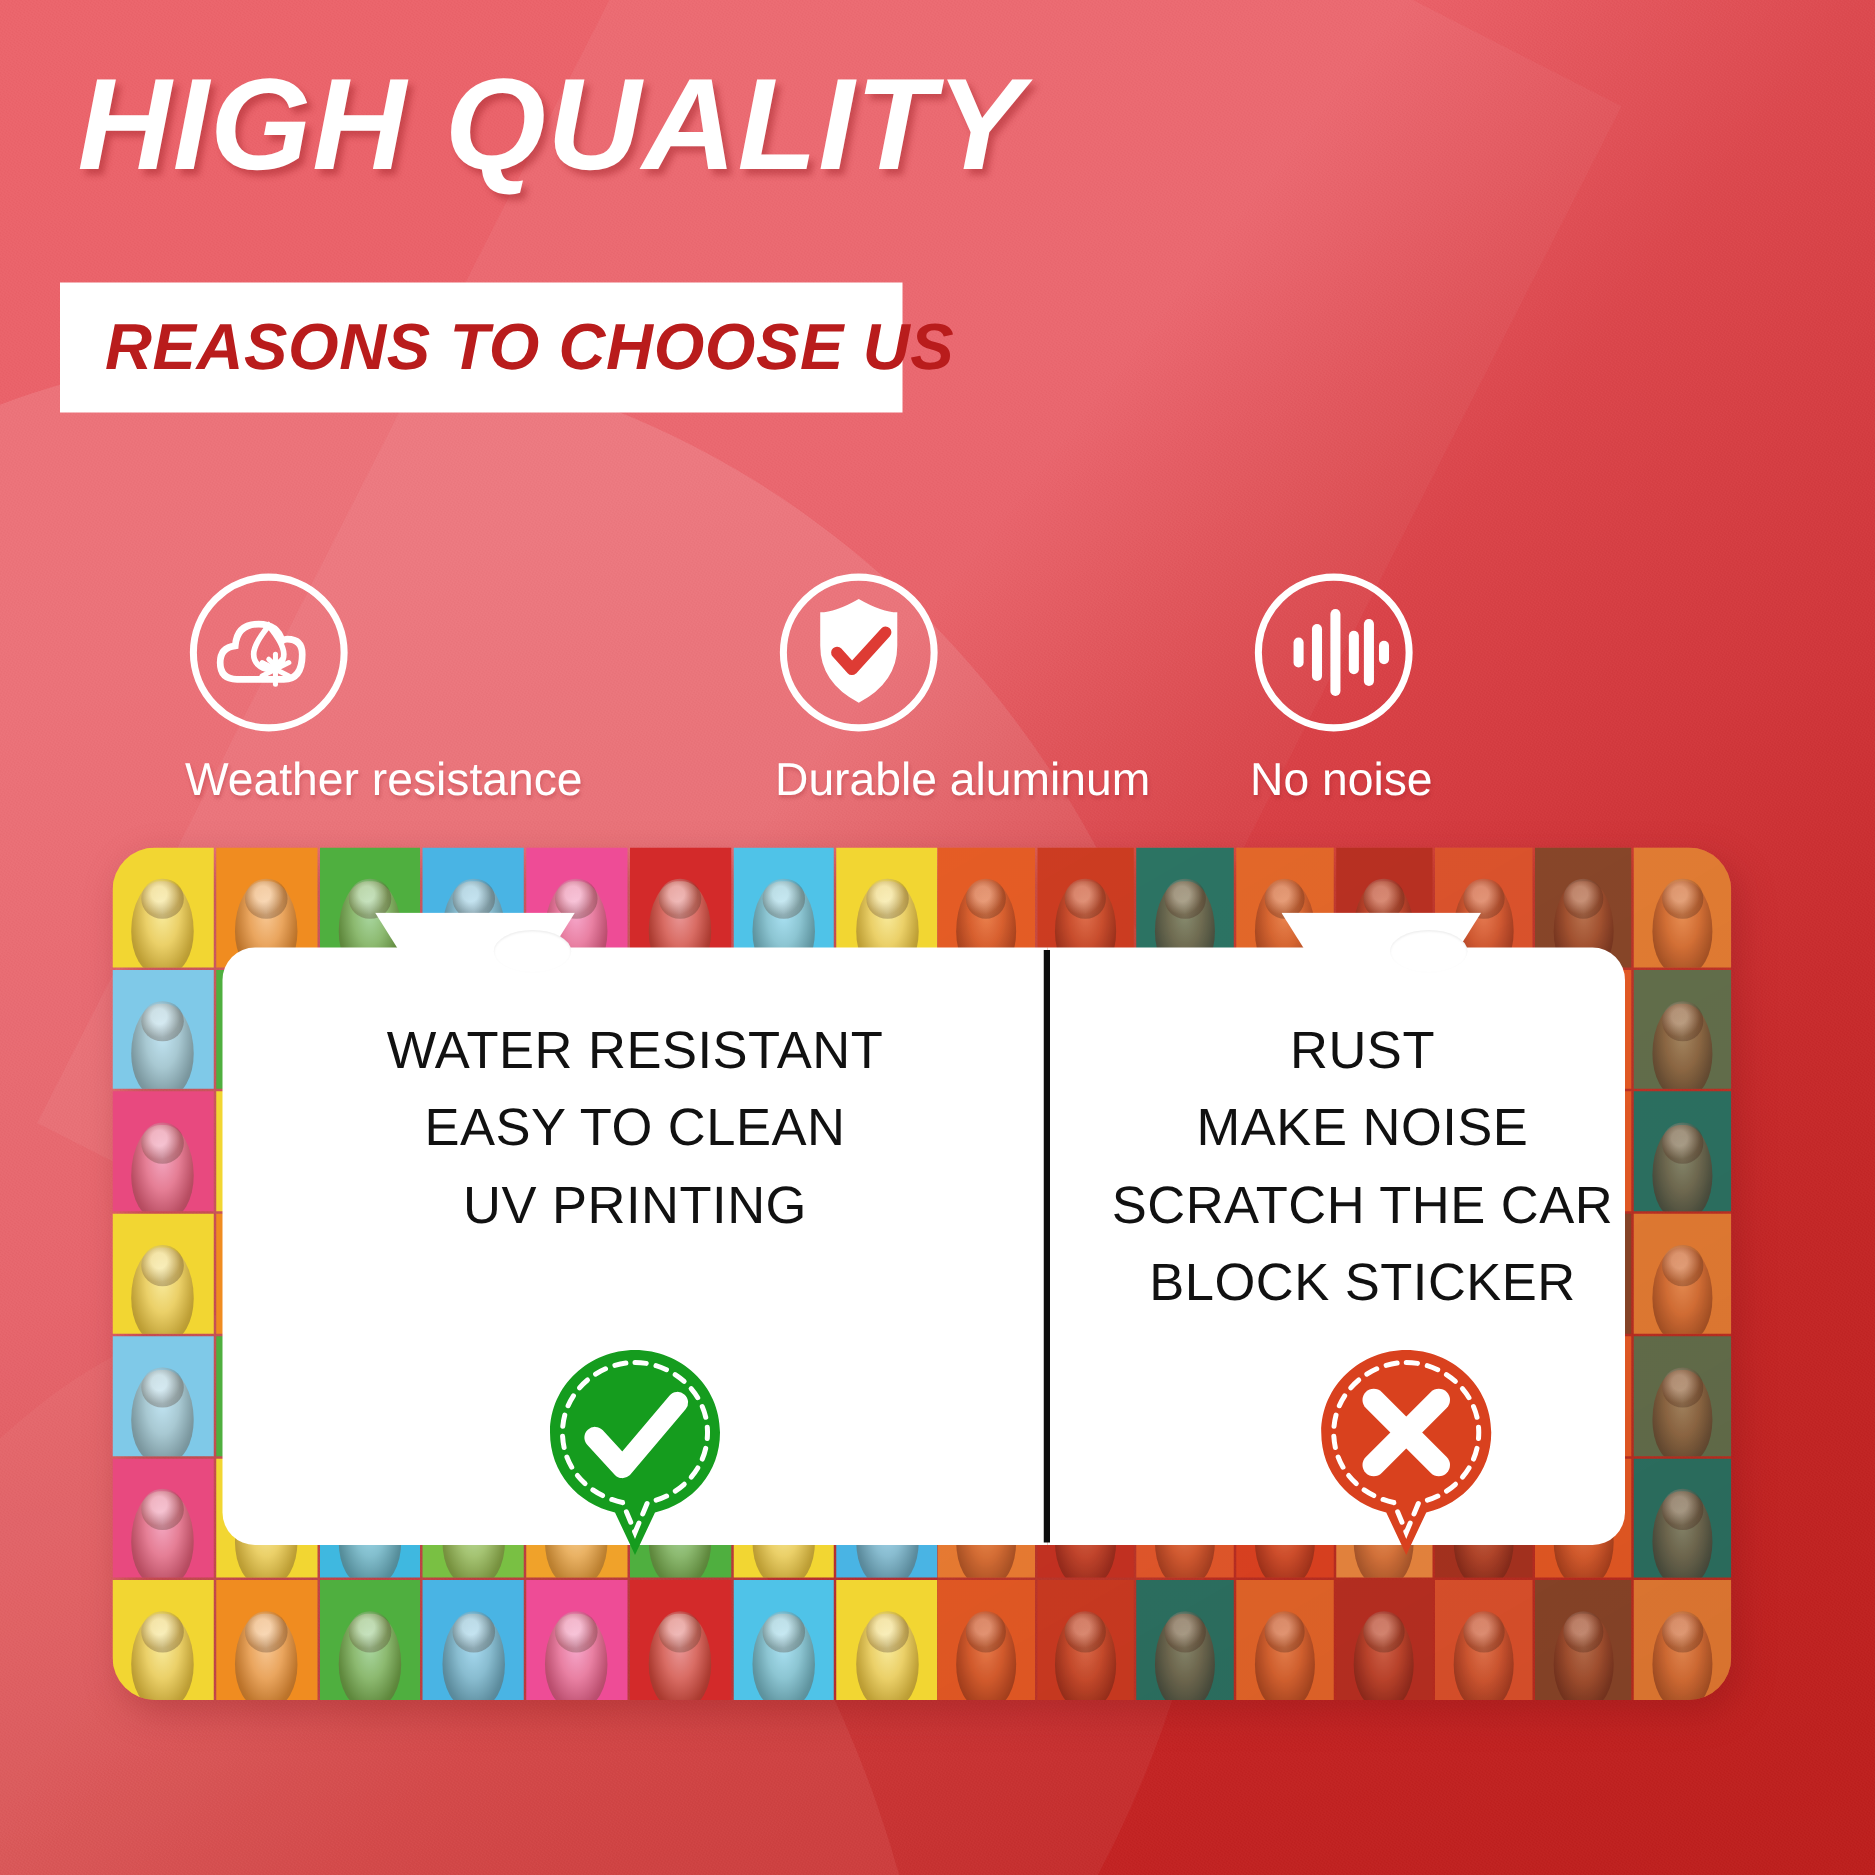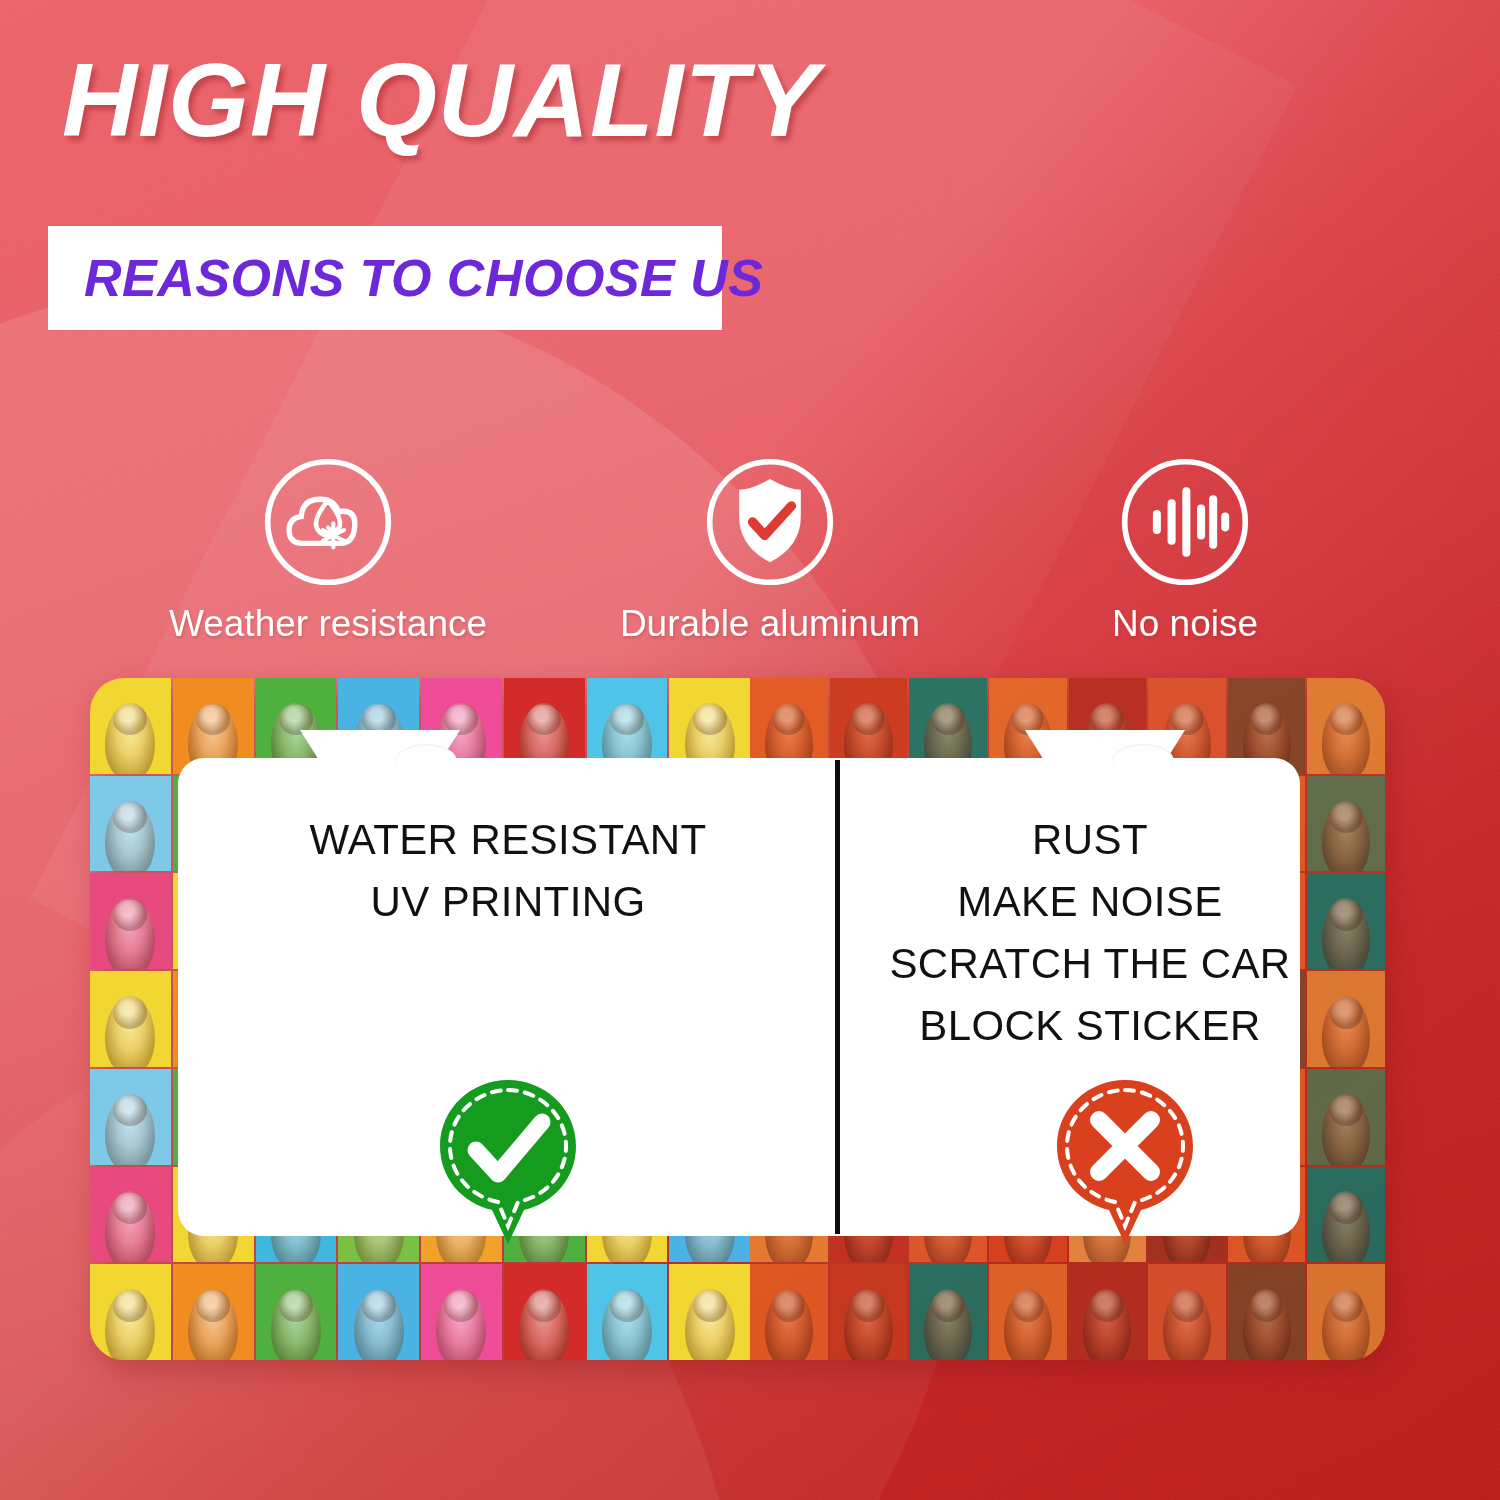--- a/index.html
+++ b/index.html
@@ -82,38 +82,37 @@
     left: 48px; top: 226px;
     width: 674px; height: 104px;
     background: #FFFFFF;
     display: flex;
     align-items: center;
   }
   .subbanner-text {
     font-size: 52px;
     font-weight: bold;
     font-style: italic;
-    color: #6d28d9;
+    color: #b91c1c;
     letter-spacing: 0.5px;
     white-space: nowrap;
     padding-left: 36px;
   }
 
   
   .features {
     position: absolute;
     left: 0; top: 455px;
     width: 1500px;
     height: 210px;
   }
   .feature {
     position: absolute;
     display: flex;
     flex-direction: column;
-    align-items: center;
   }
   .feature:nth-child(1) { left: 148px;  width: 360px; }
   .feature:nth-child(2) { left: 620px;  width: 300px; }
   .feature:nth-child(3) { left: 1000px; width: 370px; }
 
   .feature-icon {
     width: 134px; height: 134px;
     display: block;
   }
   .feature-label {
@@ -453,20 +452,21 @@
 
     <div class="notch notch-l"></div>
     <div class="notch notch-r"></div>
     <div class="notch-hole notch-hole-l"></div>
     <div class="notch-hole notch-hole-r"></div>
 
     <div class="divider" style="background: rgb(13, 13, 13);"></div>
 
     <div class="panel-list panel-list-left">
       <div class="panel-item">WATER RESISTANT</div>
+      <div class="panel-item">EASY TO CLEAN</div>
       <div class="panel-item">UV PRINTING</div>
     </div>
 
     <div class="panel-list panel-list-right">
       <div class="panel-item">RUST</div>
       <div class="panel-item">MAKE NOISE</div>
       <div class="panel-item">SCRATCH THE CAR</div>
       <div class="panel-item">BLOCK STICKER</div>
     </div>
 

